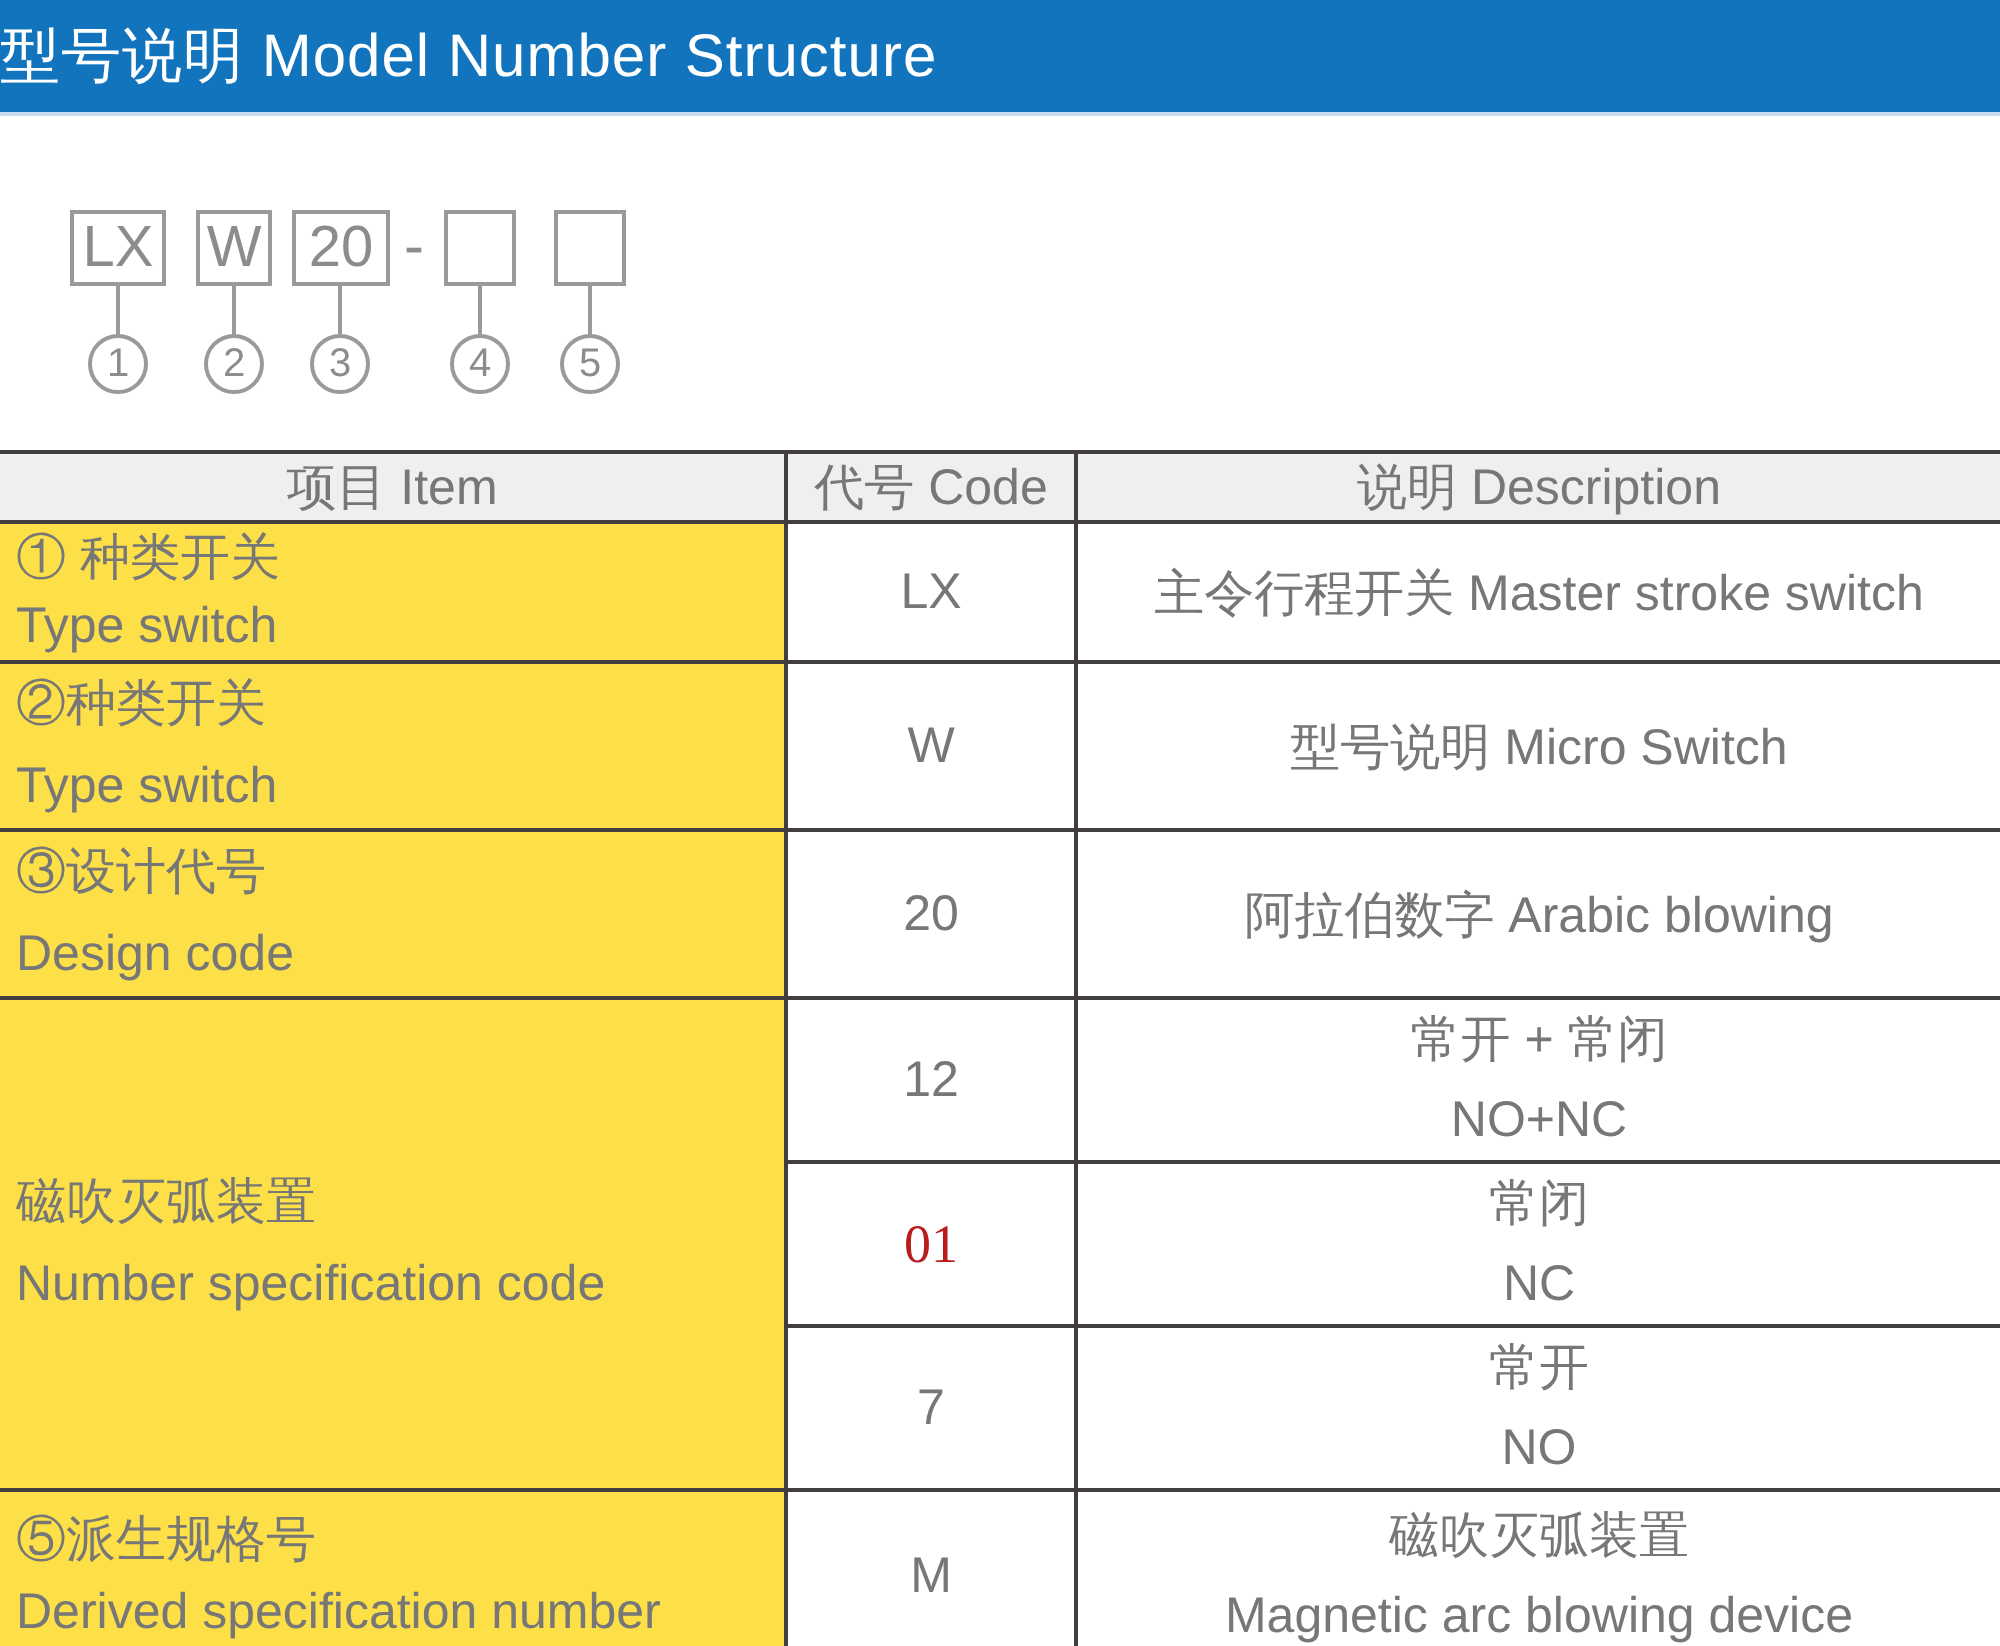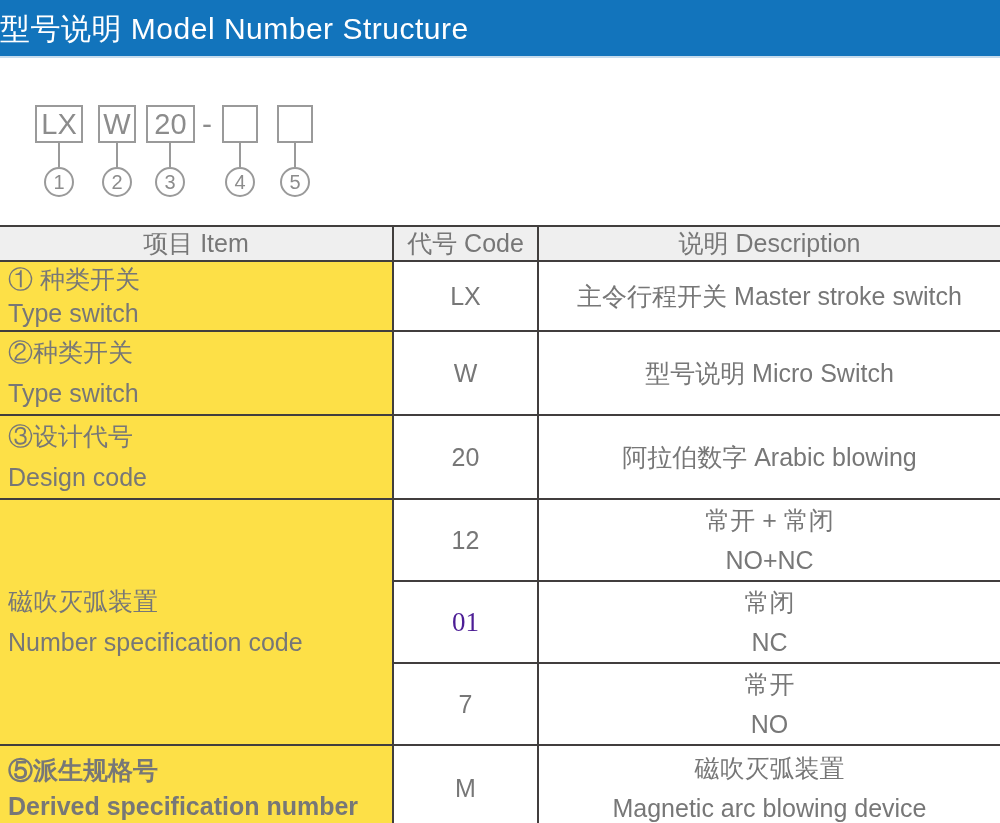--- a/index.html
+++ b/index.html
@@ -43,22 +43,22 @@
   .spec tr > *:first-child { border-left:none; }
   .spec tr > *:last-child  { border-right:none; }
   .spec th { background:#efefef; font-weight:normal; height:27px; }
   td.item  { background:#fde047; text-align:left; padding-left:8px; }
   td.code, td.desc { background:#ffffff; text-align:center; }
   .r1 td { height:67px; } .r2 td { height:79px; } .r3 td { height:77px; }
   .r4a td { height:78px; } .r4b td { height:77px; } .r4c td { height:76px; }
   .r5 td { height:86px; }
   .lh34 div { line-height:34px; }
   .lh41 div { line-height:41px; }
-  .lh36 div { line-height:36px;font-weight:bold; }
-  td.code.serif { font-family:"Liberation Serif", serif; font-size:27px; color:#4c1d95; }
+  .lh36 div { line-height:36px; }
+  td.code.serif { font-family:"Liberation Serif", serif; font-size:27px; color:#b91c1c; }
   td.desc .two div { line-height:40px; }
 </style>
 </head>
 <body>
 
 <div class="titlebar">
   <div class="title">型号说明 Model Number Structure</div>
 </div>
 
 <div class="diagram">

